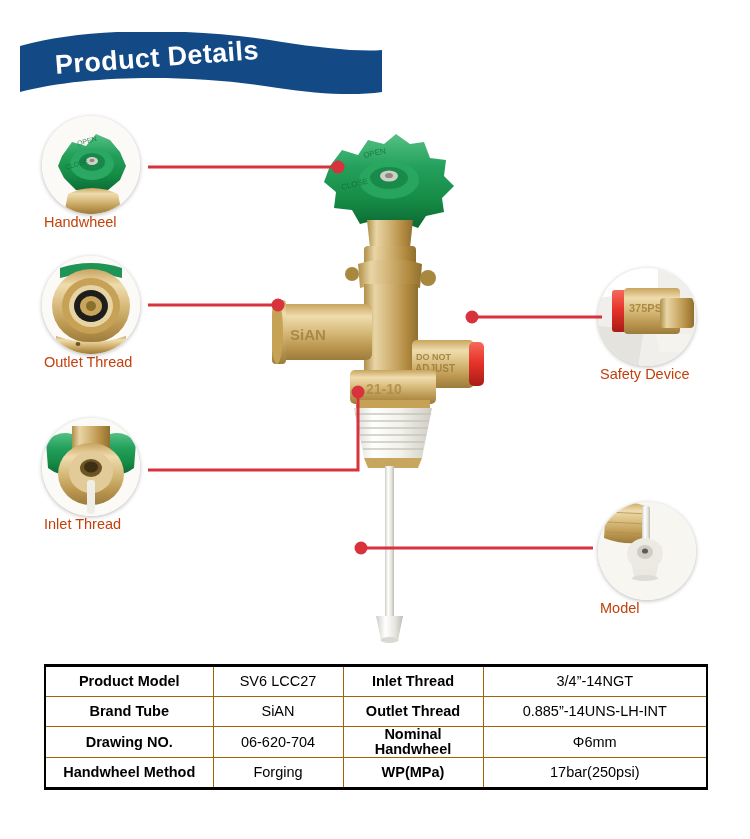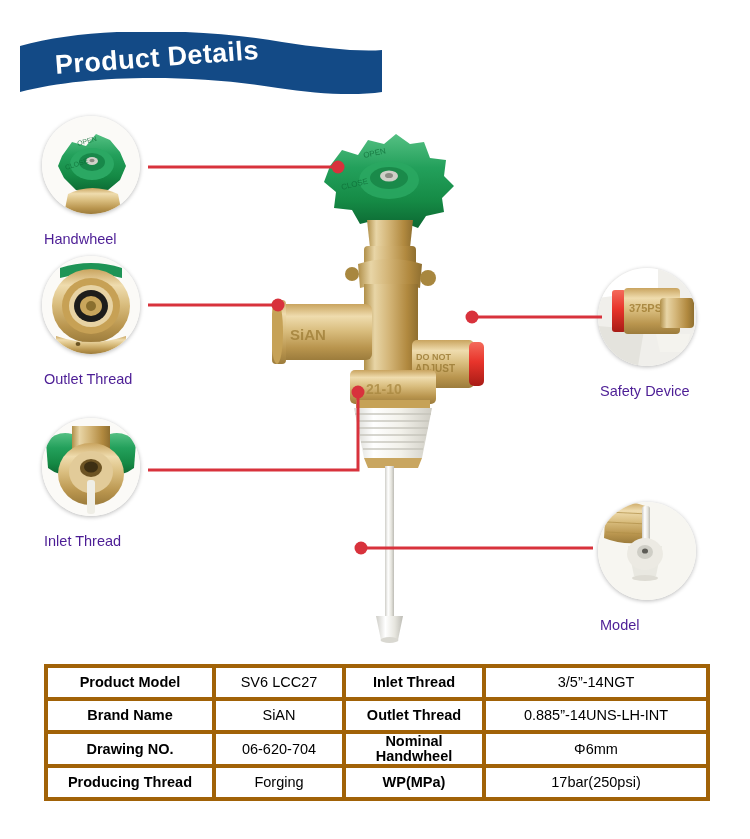--- a/index.html
+++ b/index.html
@@ -47,24 +47,24 @@
     position: relative;
     width: 98px;
     height: 98px;
     border-radius: 50%;
     overflow: hidden;
     background: #fdfdfb;
     box-shadow: 0 1px 4px rgba(0,0,0,0.28);
   }
   .circle svg { display: block; }
   .callout-label {
-    margin-top: 17px;
+    margin-top: 0;
     text-align: center;
     font-size: 14.5px;
-    color: #4c1d95;
+    color: #c2410c;
     white-space: nowrap;
   }
   .label-left  { text-align: left;  margin-left: 2px; }
   .label-right { text-align: left;  margin-left: 2px; }
 
   
   .connector {
     position: absolute;
   }
   .connector svg { display: block; overflow: visible; }
@@ -89,21 +89,21 @@
   table.spec {
     border-collapse: collapse;
     width: 662px;
     table-layout: fixed;
     border-top: 3px solid #000;
     border-bottom: 3px solid #000;
     border-left: 2px solid #000;
     border-right: 2px solid #000;
   }
   table.spec td {
-    border: 4px solid #a16207;
+    border: 1px solid #a16207;
     height: 29px;
     text-align: center;
     vertical-align: middle;
     font-size: 14.5px;
     color: #000;
     padding: 0 2px;
     line-height: 1.05;
   }
   td.k {
     font-weight: bold;
@@ -361,36 +361,36 @@
         <col class="c1">
           <col class="c2">
           <col class="c3">
           <col class="c4">
       </colgroup>
       <tbody>
         <tr>
           <td class="k">Product Model</td>
           <td class="v">SV6 LCC27</td>
           <td class="k">Inlet Thread</td>
-          <td class="v">3/5”-14NGT</td>
+          <td class="v">3/4”-14NGT</td>
         </tr>
         <tr>
-          <td class="k">Brand Name</td>
+          <td class="k">Brand Tube</td>
           <td class="v">SiAN</td>
           <td class="k">Outlet Thread</td>
           <td class="v">0.885”-14UNS-LH-INT</td>
         </tr>
         <tr>
           <td class="k">Drawing NO.</td>
           <td class="v">06-620-704</td>
           <td class="k">Nominal Handwheel</td>
           <td class="v">Φ6mm</td>
         </tr>
         <tr>
-          <td class="k">Producing Thread</td>
+          <td class="k">Handwheel Method</td>
           <td class="v">Forging</td>
           <td class="k">WP(MPa)</td>
           <td class="v">17bar(250psi)</td>
         </tr>
       </tbody>
     </table>
   </div>
 
 </div>
 

